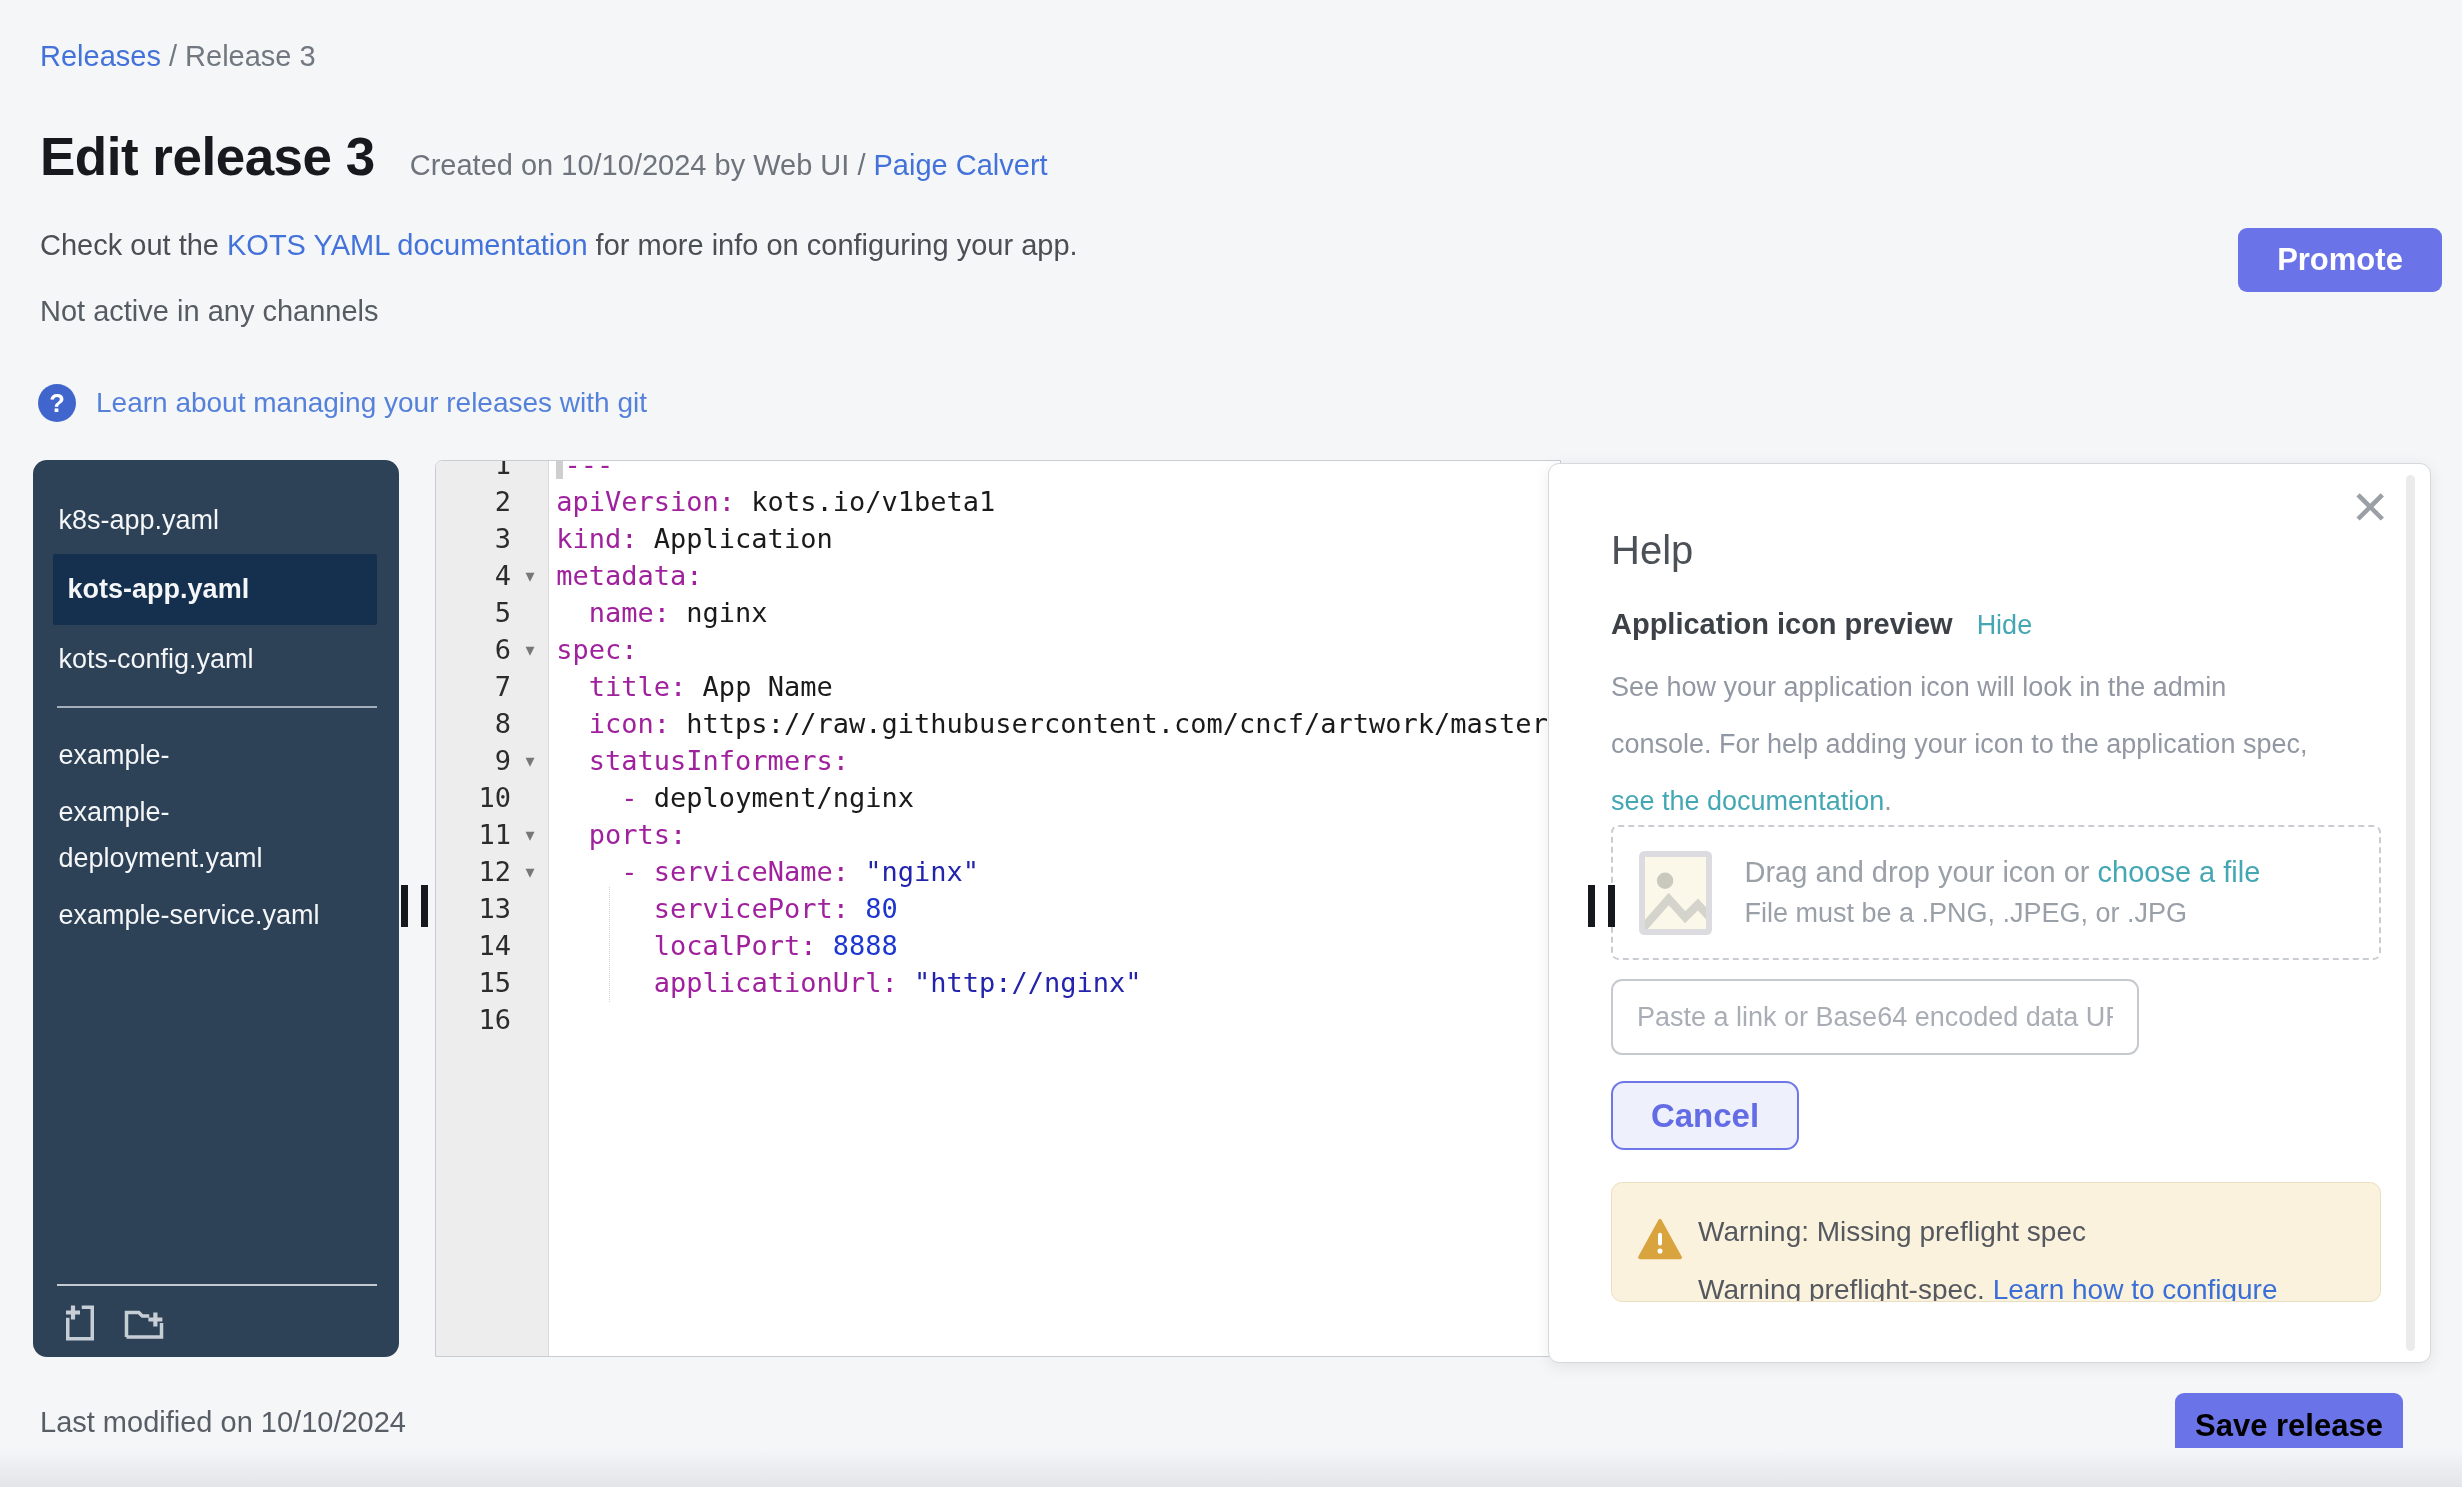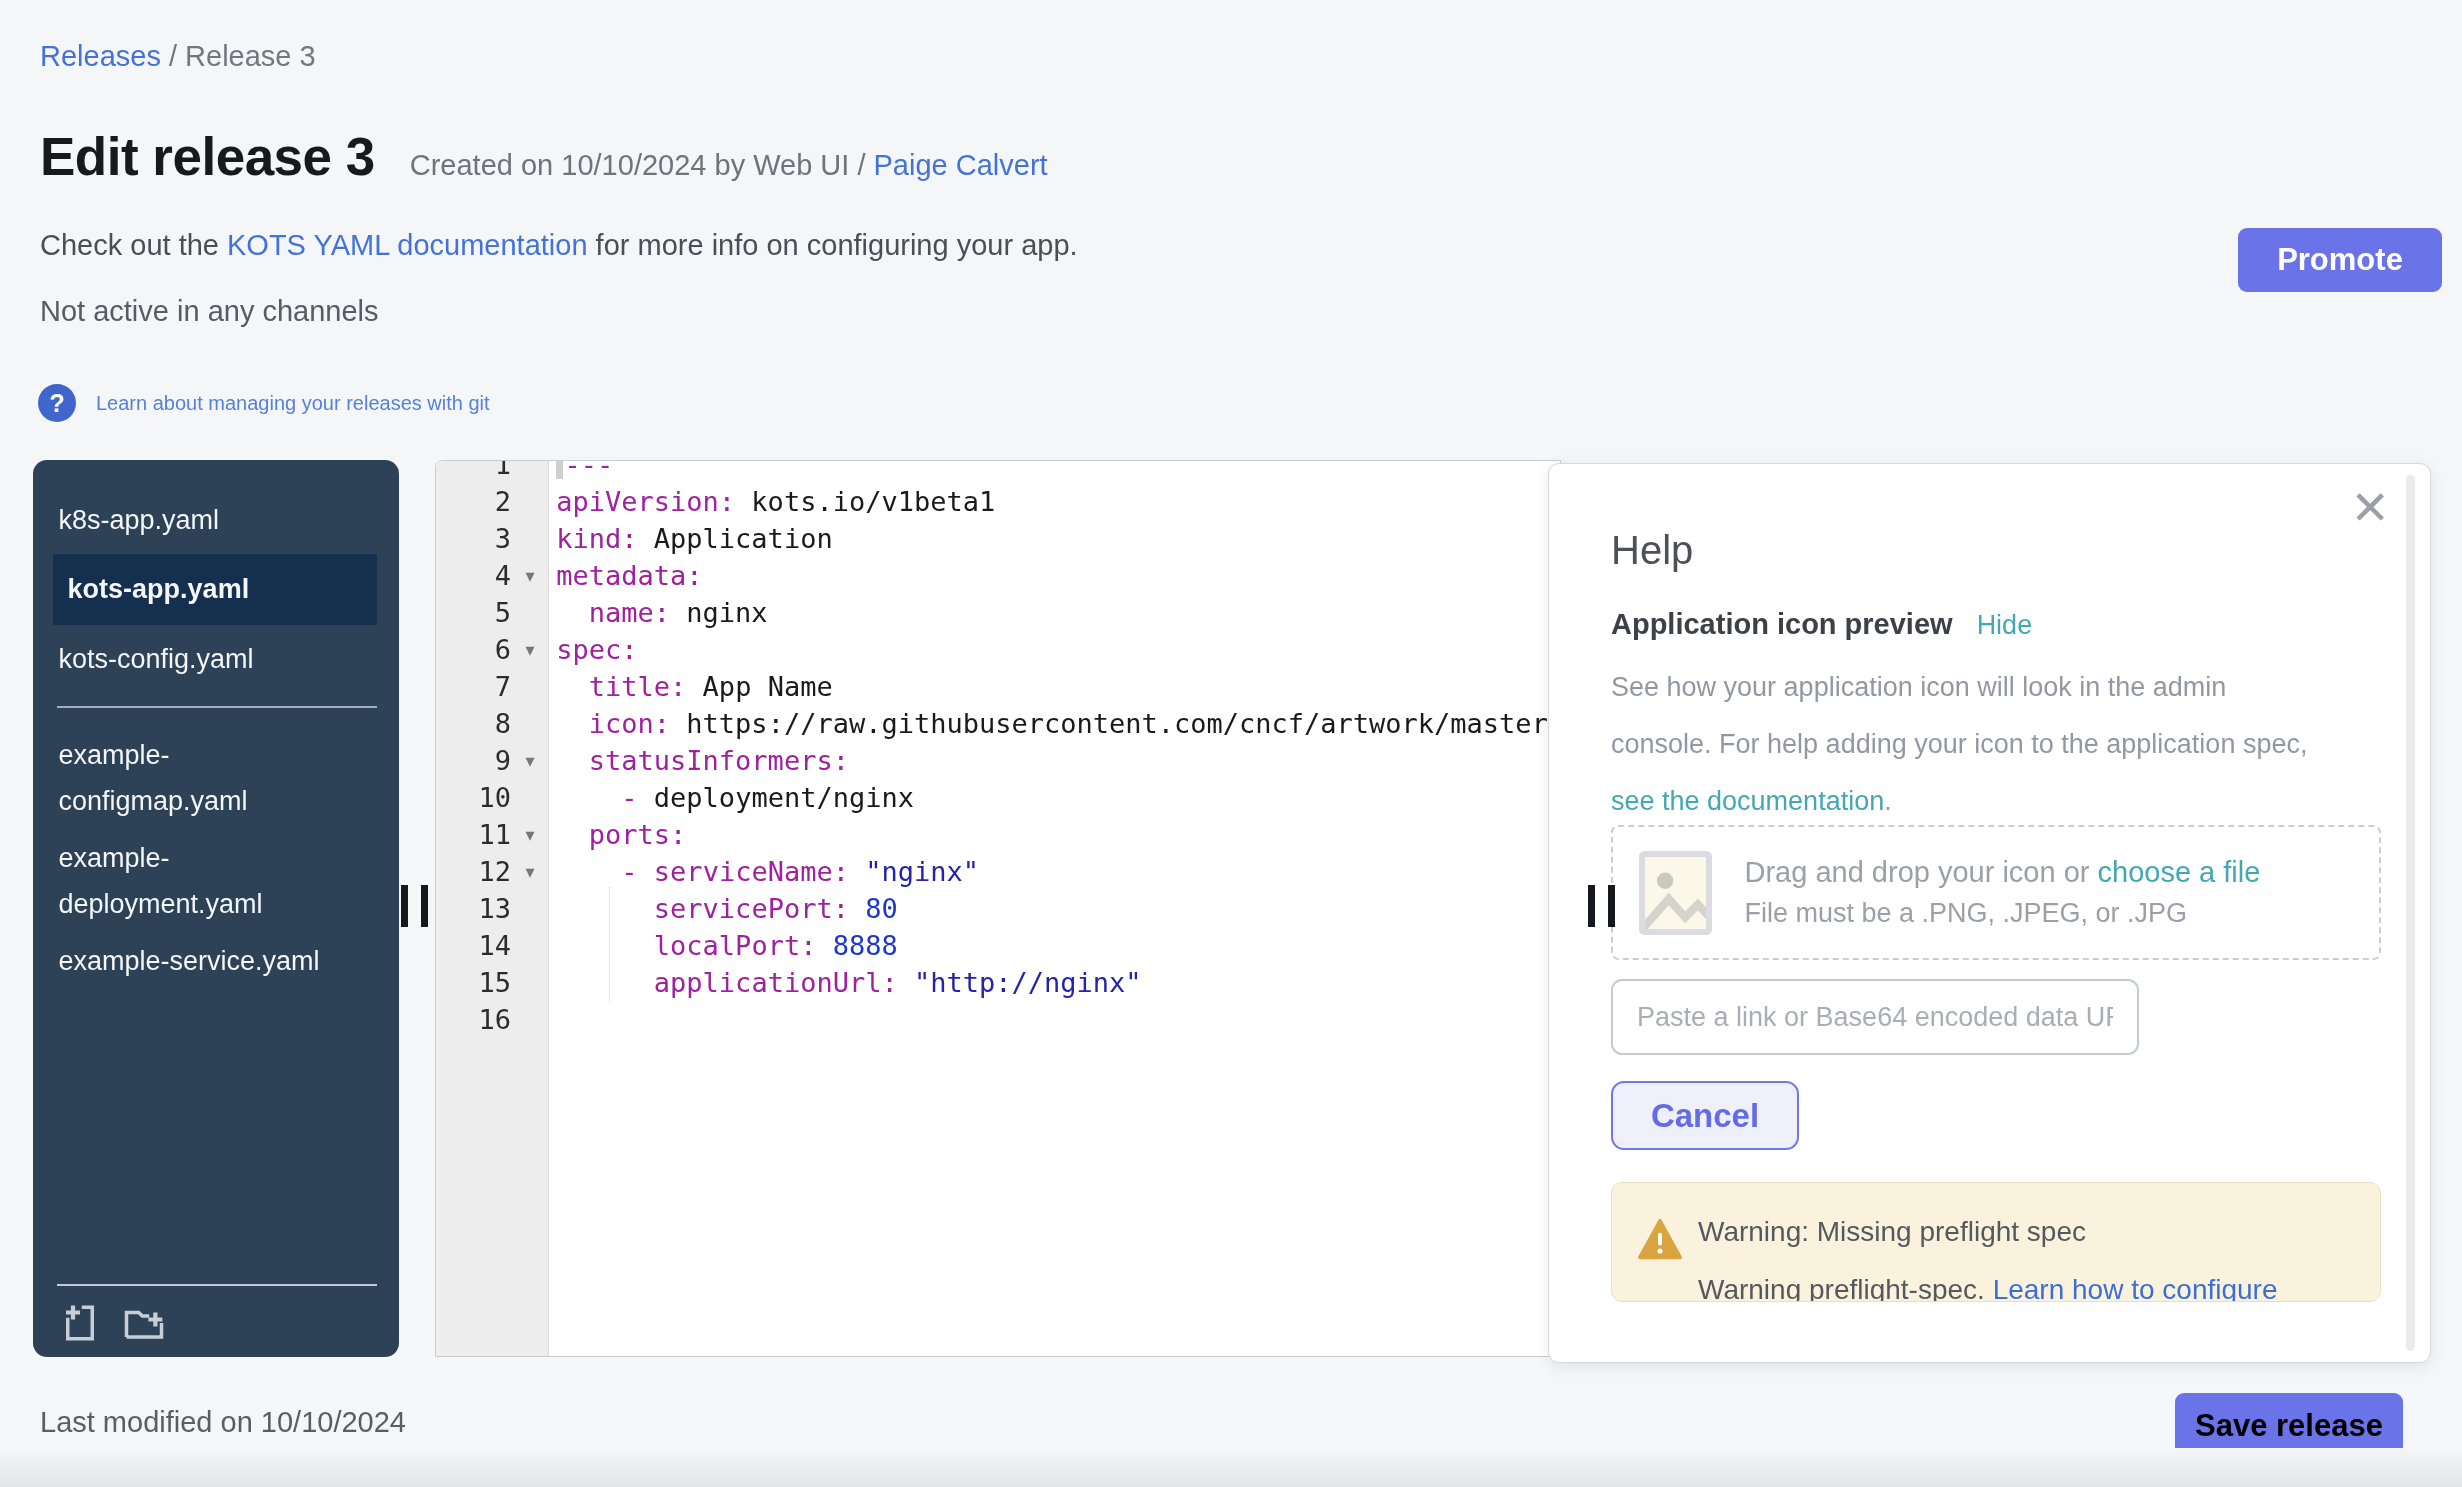--- a/index.html
+++ b/index.html
@@ -22,21 +22,21 @@
   .created a{color:#4372da;text-decoration:none;}
   .info-line{position:absolute;left:40px;top:229px;font-size:29px;color:#4a4f56;}
   .info-line a{color:#4372da;text-decoration:none;}
   .status-line{position:absolute;left:40px;top:295px;font-size:29px;color:#565c63;}
   .promote-btn{position:absolute;left:2238px;top:228px;width:204px;height:64px;border:none;
     background:#6b73e8;color:#fff;font-weight:700;font-size:31px;border-radius:9px;
     font-family:inherit;cursor:pointer;}
   .git-row{position:absolute;left:38px;top:384px;display:flex;align-items:center;gap:20px;}
   .q-icon{width:38px;height:38px;border-radius:50%;background:#4066ce;color:#fff;
     font-size:25.5px;font-weight:700;display:flex;align-items:center;justify-content:center;}
-  .git-link{font-size:20px;color:#5581db;text-decoration:none;text-align:center;}
+  .git-link{font-size:28px;color:#5581db;text-decoration:none;text-align:center;}
   
   .filetree{position:absolute;left:33px;top:460px;width:366px;height:897px;
     background:#2d4157;border-radius:14px;color:#fff;overflow:hidden;}
   .ft-item{font-size:27px;color:#f4f6f8;padding:0 0 0 25.5px;cursor:pointer;}
   .ft-line{line-height:46px;}
   .ft-item.sel{background:#14304e;font-weight:700;margin:0 22px 0 20px;padding:12.7px 0 12.7px 14.6px;
     border-radius:1.8px;}
   .ft-divider{height:1.8px;background:#b9c2cc;margin:24px 22px 24px 24px;opacity:.85;}
   .ft-bottom{position:absolute;left:0;bottom:0;width:100%;padding:0 0 12.7px 0;}
   .ft-bottom-line{height:1.8px;background:#c3cad2;margin:0 22px 16.4px 24px;}
@@ -143,21 +143,20 @@
       </div>
       <div class="ft-item sel" style="margin: 11px 22px 11px 20px;">
         <div class="ft-line">kots-app.yaml</div>
       </div>
       <div class="ft-item" style="margin: 11px 0px;">
         <div class="ft-line">kots-config.yaml</div>
       </div>
       <div class="ft-divider"></div>
       <div class="ft-item" style="margin: 11px 0px;">
         <div class="ft-line">example-</div>
-        <div class="ft-line">configmap.yaml</div>
       </div>
       <div class="ft-item" style="margin: 11px 0px;">
         <div class="ft-line">example-</div>
         <div class="ft-line">deployment.yaml</div>
       </div>
       <div class="ft-item" style="margin: 11px 0px;">
         <div class="ft-line">example-service.yaml</div>
       </div>
     </div>
   <div class="ft-bottom">

